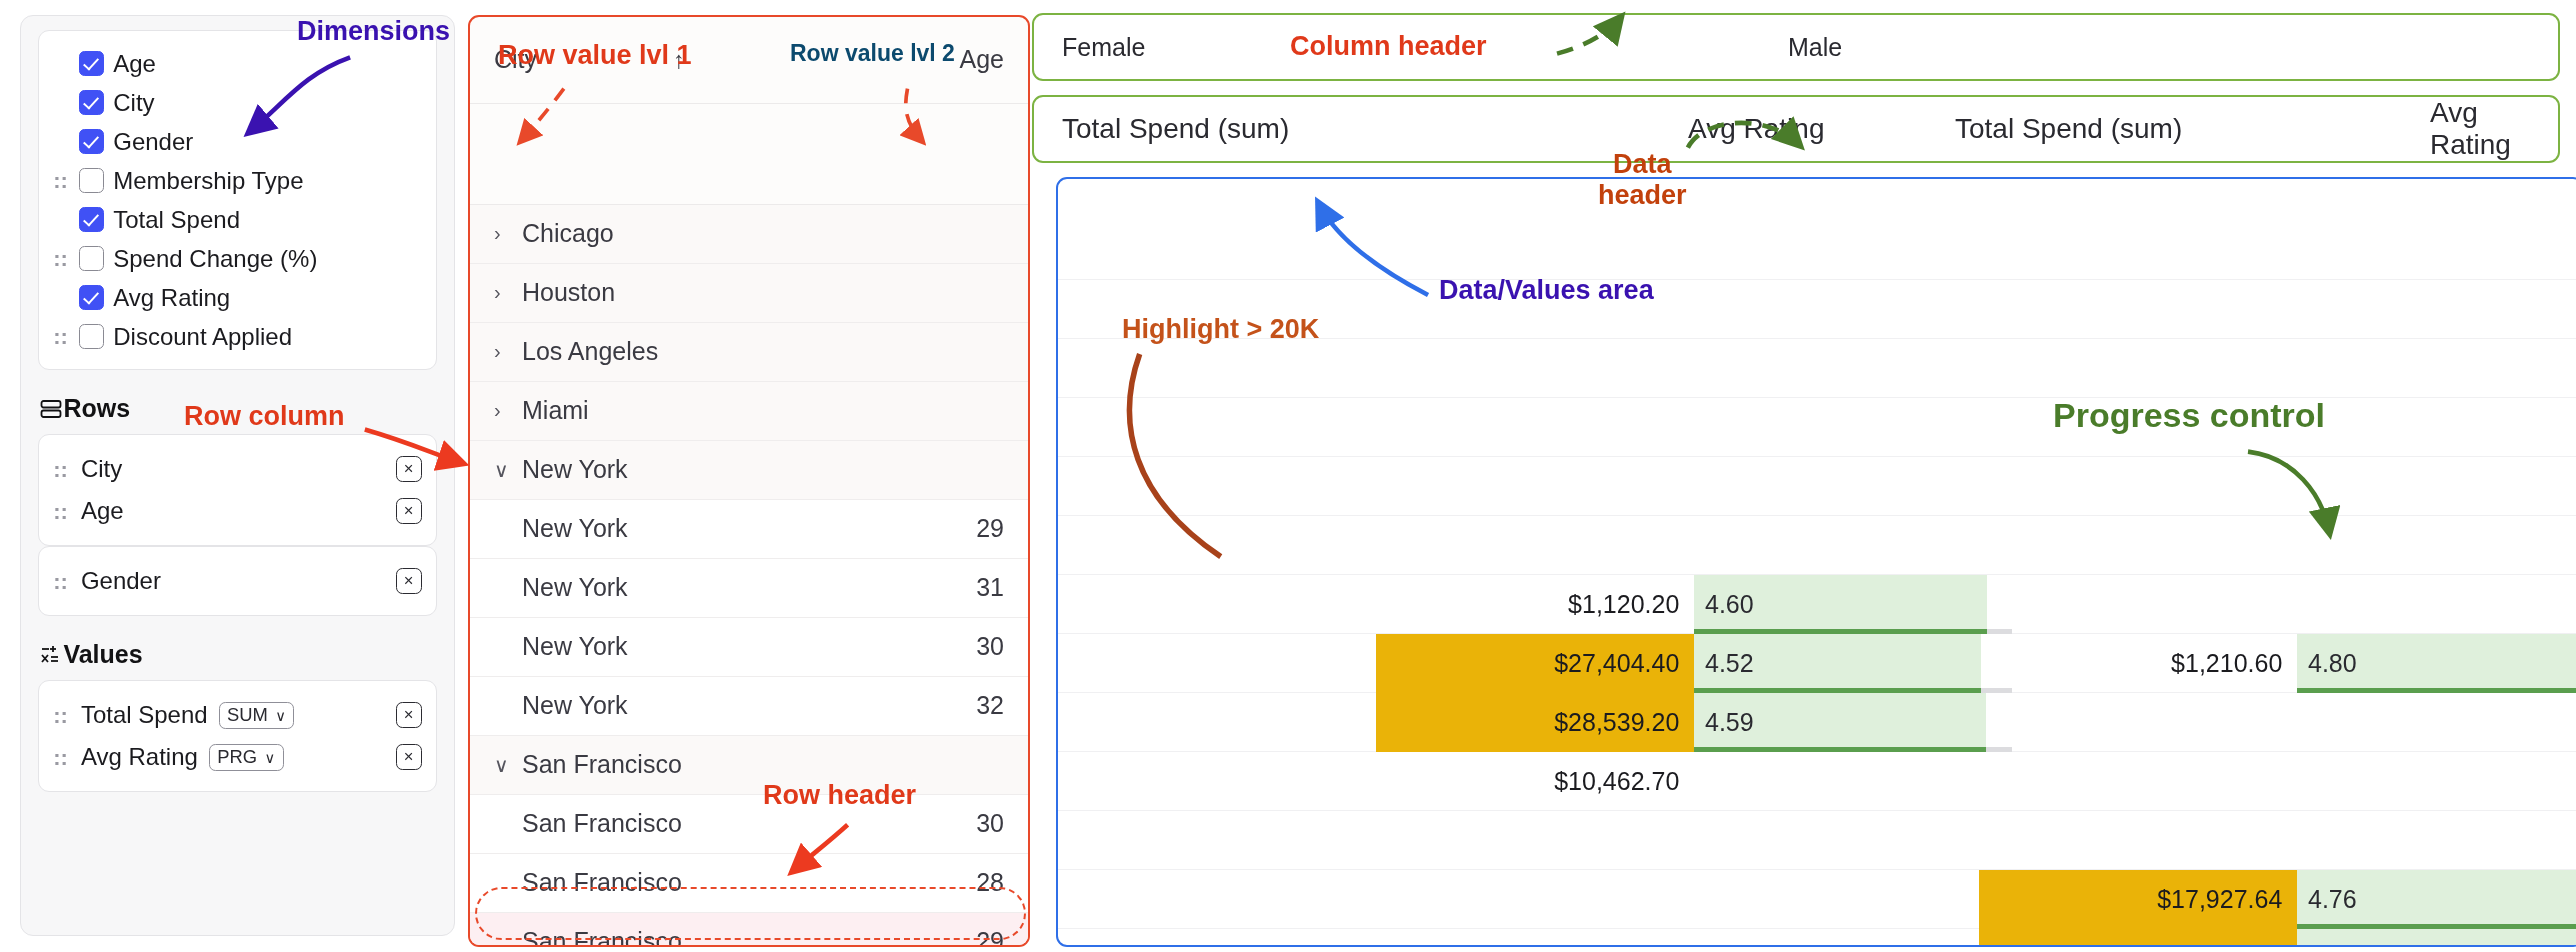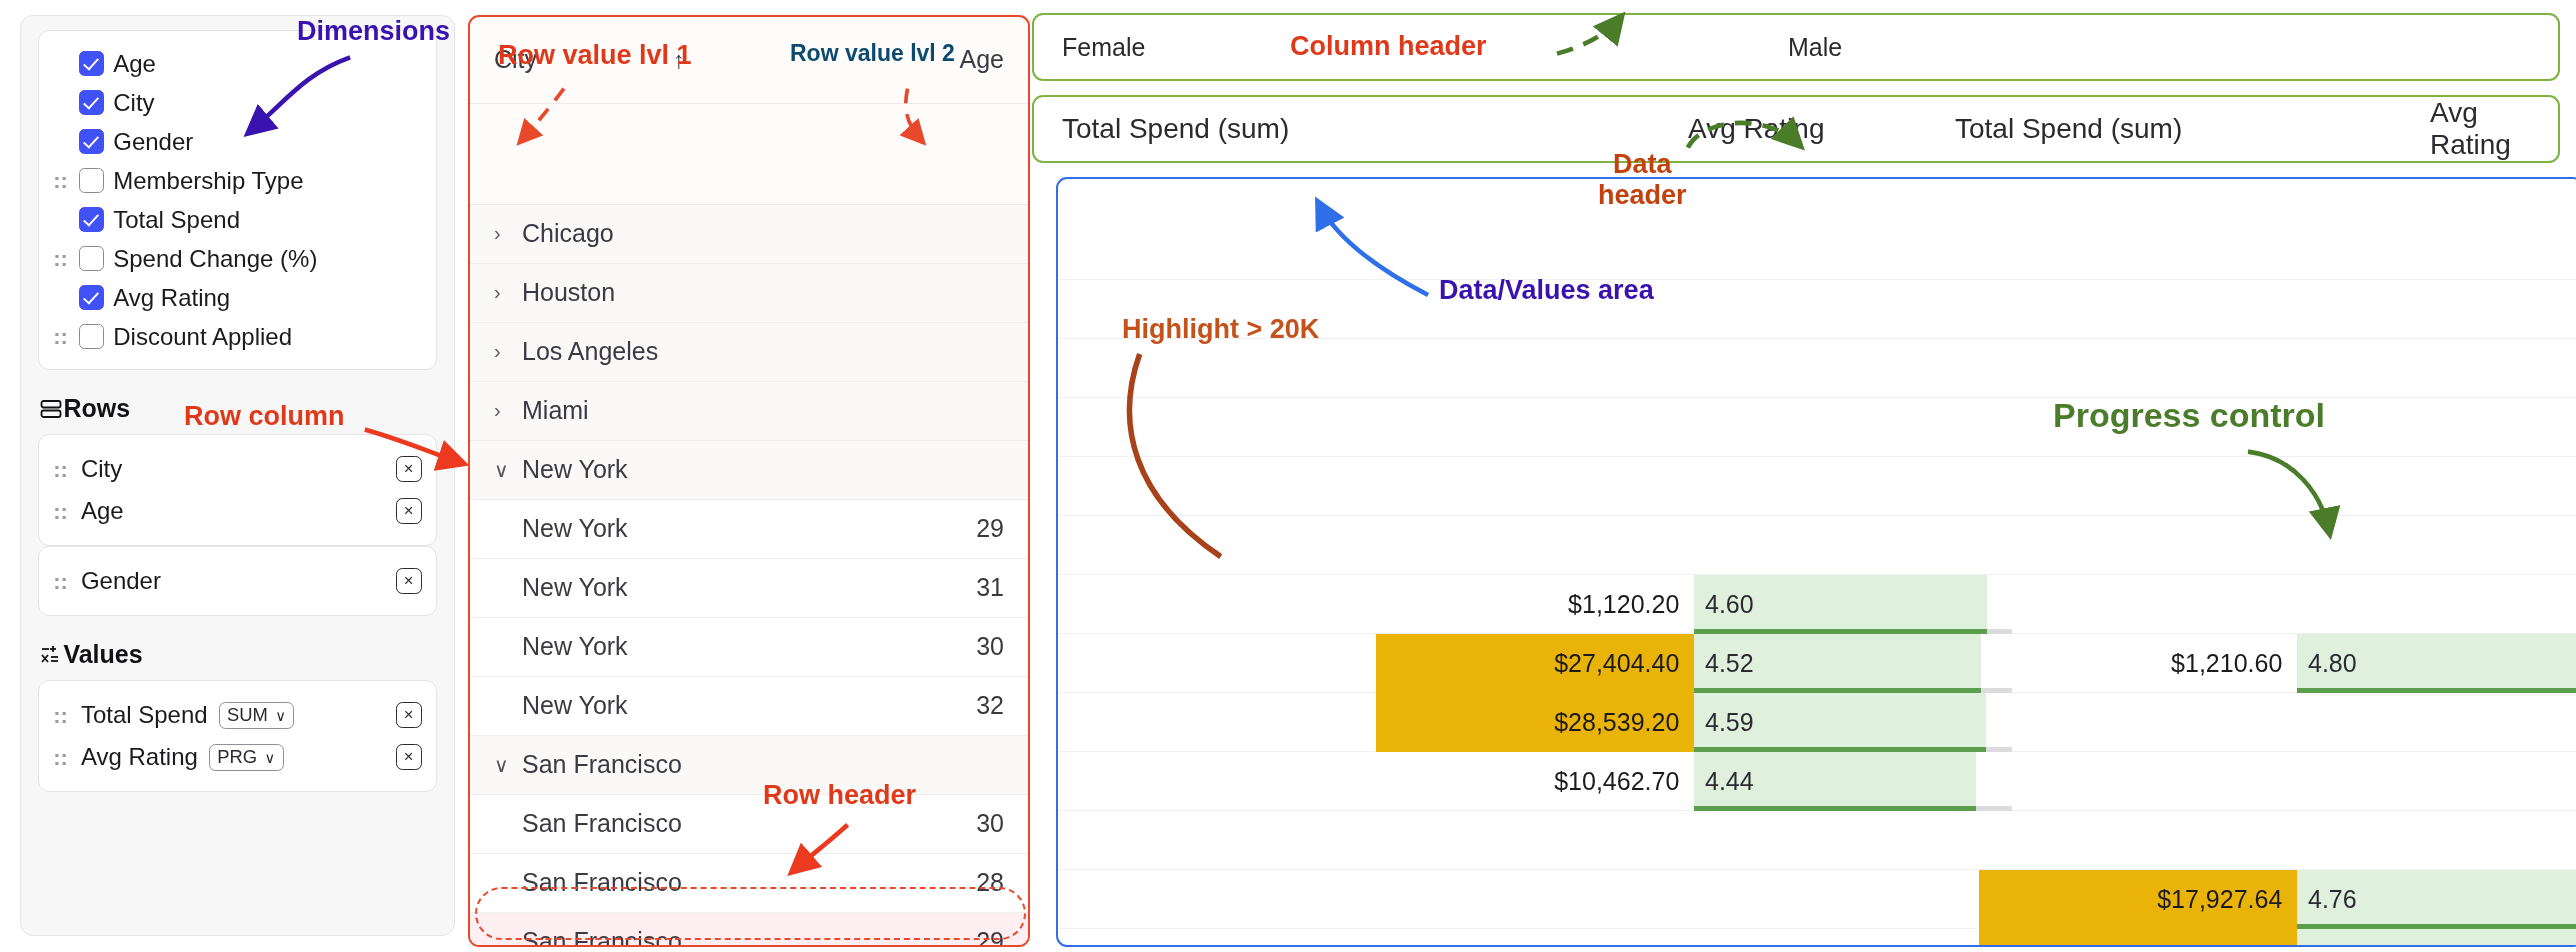--- a/index.html
+++ b/index.html
@@ -442,26 +442,20 @@
         <div class="cell money hl" style="left: 318px; width: 318px;">$28,539.20</div>
         <div class="cell prg" style="left: 636px; width: 318px;">
           <span class="prg-fill" style="width:91.8%"></span>
           <span class="prg-track"></span>
           <span class="prg-bar" style="width:91.8%"></span>
           <span class="prg-txt">4.59</span>
         </div>
       </div>
       <div class="d-row">
         <div class="cell money" style="left: 318px; width: 318px;">$10,462.70</div>
-        <div class="cell prg" style="left: 636px; width: 318px;">
-          <span class="prg-fill" style="width:88.80000000000001%"></span>
-          <span class="prg-track"></span>
-          <span class="prg-bar" style="width:88.80000000000001%"></span>
-          <span class="prg-txt">4.44</span>
-        </div>
       </div>
       <div class="d-row"></div>
       <div class="d-row">
         <div class="cell money hl" style="left: 921px; width: 318px;">$17,927.64</div>
         <div class="cell prg" style="left: 1239px; width: 318px;">
           <span class="prg-fill" style="width:95.19999999999999%"></span>
           <span class="prg-track"></span>
           <span class="prg-bar" style="width:95.19999999999999%"></span>
           <span class="prg-txt">4.76</span>
         </div>

